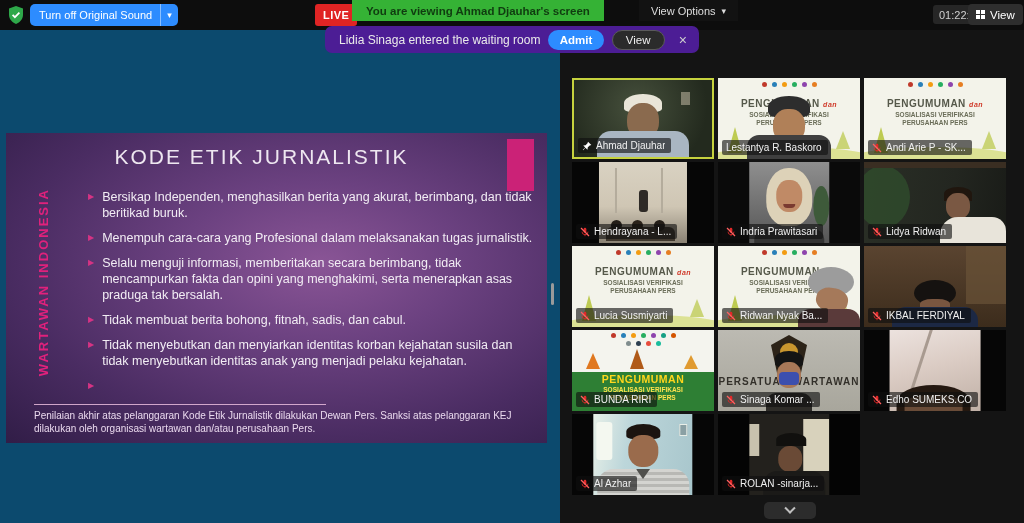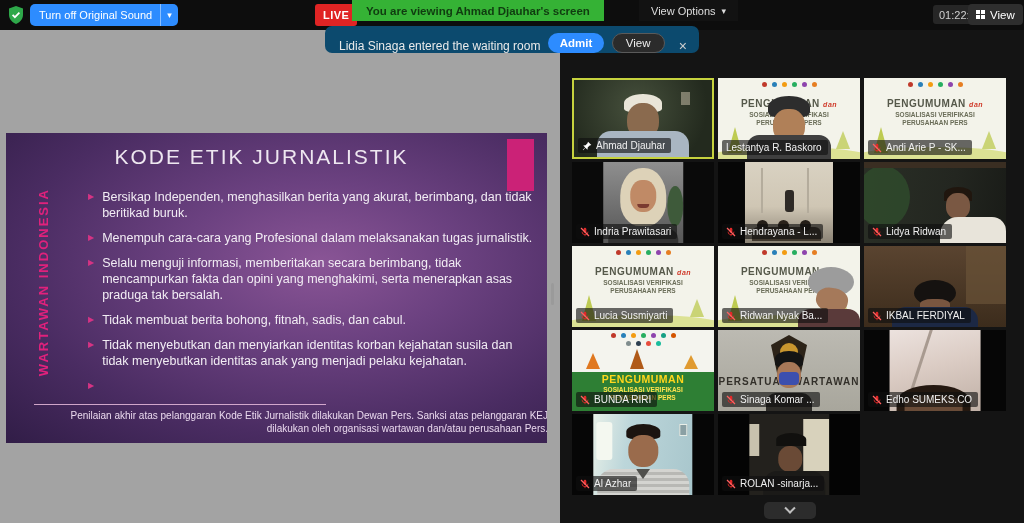--- a/index.html
+++ b/index.html
@@ -27,43 +27,43 @@
     font-size:11px; display:flex; align-items:center; gap:6px; padding:0 12px; cursor:pointer; }
   #timer { position:absolute; left:933px; top:5px; height:19px; background:#262626; border-radius:3px;
     color:#cfcfcf; font-size:11px; display:flex; align-items:center; padding:0 6px; }
   #view-btn { position:absolute; left:968px; top:4px; height:21px; background:#2e2e2e; border:none; border-radius:4px;
     color:#fff; font-size:11.5px; display:flex; align-items:center; gap:5px; padding:0 8px; cursor:pointer; }
   .grid-icon { display:grid; grid-template-columns:4px 4px; grid-auto-rows:4px; gap:1px; }
   .grid-icon i { background:#fff; display:block; }
   .caret-glyph { font-size:9px; color:inherit; }
 
   
-  #notif { position:absolute; left:325px; top:26px; width:374px; height:27px; background:#0c4a6e;
-    border-radius:7px; display:flex; align-items:flex-end; padding:0 12px 0 14px; z-index:40; gap:8px; }
+  #notif { position:absolute; left:325px; top:26px; width:374px; height:27px; background:#4c1d95;
+    border-radius:7px; display:flex; align-items:center; padding:0 12px 0 14px; z-index:40; gap:8px; }
   #notif-msg { color:#eaeaea; font-size:12px; white-space:nowrap; }
   #admit-btn { margin-left:auto; width:58px; height:20px; background:#2d8cff; color:#fff; border:none;
     border-radius:10px; font-size:11.5px; font-weight:bold; cursor:pointer; }
   #notif-view-btn { width:56px; height:20px; background:#2b2b2b; color:#eee; border:1px solid #5a5a5a;
     border-radius:10px; font-size:11.5px; cursor:pointer; }
   #notif-close { color:#cfcfcf; font-size:14px; margin-left:6px; cursor:pointer; line-height:1; }
 
   
-  #share-area { position:absolute; left:0; top:30px; width:560px; height:493px; background:#a3a3a3; }
+  #share-area { position:absolute; left:0; top:30px; width:560px; height:493px; background:#0c4a6e; }
   #slide { position:absolute; left:6px; top:103px; width:541px; height:310px; overflow:hidden;
     background:radial-gradient(ellipse at 58% 42%, #8a5596 0%, #6b4180 32%, #4a2c62 68%, #311d47 100%); }
   #slide-accent { position:absolute; right:13px; top:6px; width:27px; height:52px; }
   #slide-title { position:absolute; left:0; right:30px; top:12px; text-align:center; color:#eee7f0;
     font-size:21px; letter-spacing:2px; font-weight:400; }
   #slide-vertical { position:absolute; left:30px; top:55px; writing-mode:vertical-rl; transform:rotate(180deg);
     font-size:13px; font-weight:bold; letter-spacing:2px; }
   #slide-bullets { position:absolute; left:82px; top:56px; width:448px; list-style:none; }
   #slide-bullets li { display:flex; gap:8px; margin-bottom:9px; color:#f2edf4; font-size:12.5px; line-height:1.28; }
   #slide-bullets .marker { color:#d63384; font-size:8px; padding-top:3px; }
   #slide-sep { position:absolute; left:28px; top:271px; width:292px; height:1px; background:rgba(233,188,221,.85); }
-  #slide-footer { position:absolute; left:36px; top:276px; width:506px; font-size:10px; line-height:1.3; color:#ead9ee;text-align:right; }
+  #slide-footer { position:absolute; left:28px; top:276px; width:506px; font-size:10px; line-height:1.3; color:#ead9ee; }
   #share-scrollbar { position:absolute; left:551px; top:283px; width:3px; height:22px; background:#9a9a9a; border-radius:2px; }
 
   
   #gallery { position:absolute; left:572px; top:78px; display:grid; grid-template-columns:repeat(3,142px);
     grid-auto-rows:81px; column-gap:4px; row-gap:3px; }
   .tile { position:relative; background:#151515; overflow:hidden; cursor:pointer; }
   .tile.active { border:2px solid #c6d23e; }
   .name-tag { position:absolute; left:4px; bottom:4px; display:flex; align-items:center; gap:4px;
     background:rgba(15,15,15,.62); padding:2px 6px 2px 4px; border-radius:2px; max-width:132px; z-index:5; }
   .name-tag span { color:#f0f0f0; font-size:10px; white-space:nowrap; overflow:hidden; text-overflow:ellipsis; }
@@ -235,59 +235,59 @@
         <svg width="10" height="10" viewBox="0 0 12 12">
           <rect x="4.4" y="1" width="3.2" height="6" rx="1.6" fill="#e02828"></rect>
           <path d="M2.4 5.6a3.6 3.6 0 0 0 7.2 0" stroke="#e02828" stroke-width="1" fill="none"></path>
           <line x1="6" y1="9.2" x2="6" y2="11" stroke="#e02828" stroke-width="1"></line>
           <line x1="1.2" y1="1.2" x2="10.8" y2="10.8" stroke="#ff6060" stroke-width="1.4"></line>
         </svg>
         <span>Andi Arie P - SK...</span>
       </div>
     </div>
     <div class="tile">
-      <div class="scene" style="background:#0a0a0a">
-        <div class="pillar" style="width:56%;background:linear-gradient(180deg,#8f8f8f,#565656)">
-          <div class="blob" style="right:0;top:30%;width:16px;height:40px;background:#3e5a3a;border-radius:50%"></div>
-          <div class="p-hair" style="left:50%;top:8%;width:46px;height:58px;margin-left:-23px;border-radius:48% 48% 42% 42%;background:#ddd2b8"></div>
-          <div class="p-head" style="left:50%;top:22%;width:26px;height:32px;margin-left:-13px;border-radius:45%;background:#c08a66"></div>
-          <div class="blob" style="left:50%;top:52%;width:12px;height:4px;margin-left:-6px;border-radius:0 0 8px 8px;background:#7a3a30"></div>
-          <div class="p-body" style="left:50%;bottom:0;width:70px;height:14px;margin-left:-35px;background:#333;border-radius:10px 10px 0 0"></div>
-        </div>
-      </div>
-      <div class="name-tag">
-        <svg width="10" height="10" viewBox="0 0 12 12">
-          <rect x="4.4" y="1" width="3.2" height="6" rx="1.6" fill="#e02828"></rect>
-          <path d="M2.4 5.6a3.6 3.6 0 0 0 7.2 0" stroke="#e02828" stroke-width="1" fill="none"></path>
-          <line x1="6" y1="9.2" x2="6" y2="11" stroke="#e02828" stroke-width="1"></line>
-          <line x1="1.2" y1="1.2" x2="10.8" y2="10.8" stroke="#ff6060" stroke-width="1.4"></line>
-        </svg>
-        <span>Indria Prawitasari</span>
-      </div>
-    </div>
-    <div class="tile">
       <div class="scene" style="background:#060606">
         <div class="pillar" style="width:62%;background:linear-gradient(#d9d2c2 0%,#cfc6b4 55%,#8a8274 100%)">
           <div class="blob" style="left:18%;top:8%;width:2px;height:55%;background:#b4ac9c"></div>
           <div class="blob" style="left:70%;top:8%;width:2px;height:55%;background:#b4ac9c"></div>
           <div class="blob" style="left:46%;top:34%;width:9px;height:22px;background:#2e2a26;border-radius:3px"></div>
           <div class="blob" style="left:8%;bottom:2px;width:78%;height:14px;background:#40382e;border-radius:6px 6px 0 0"></div>
           <div class="blob" style="left:14%;bottom:12px;width:11px;height:11px;border-radius:50%;background:#241e18"></div>
           <div class="blob" style="left:38%;bottom:12px;width:11px;height:11px;border-radius:50%;background:#2a221a"></div>
           <div class="blob" style="left:62%;bottom:12px;width:11px;height:11px;border-radius:50%;background:#241e18"></div>
         </div>
       </div>
       <div class="name-tag">
         <svg width="10" height="10" viewBox="0 0 12 12">
           <rect x="4.4" y="1" width="3.2" height="6" rx="1.6" fill="#e02828"></rect>
           <path d="M2.4 5.6a3.6 3.6 0 0 0 7.2 0" stroke="#e02828" stroke-width="1" fill="none"></path>
           <line x1="6" y1="9.2" x2="6" y2="11" stroke="#e02828" stroke-width="1"></line>
           <line x1="1.2" y1="1.2" x2="10.8" y2="10.8" stroke="#ff6060" stroke-width="1.4"></line>
         </svg>
         <span>Hendrayana - L...</span>
+      </div>
+    </div>
+    <div class="tile">
+      <div class="scene" style="background:#0a0a0a">
+        <div class="pillar" style="width:56%;background:linear-gradient(180deg,#8f8f8f,#565656)">
+          <div class="blob" style="right:0;top:30%;width:16px;height:40px;background:#3e5a3a;border-radius:50%"></div>
+          <div class="p-hair" style="left:50%;top:8%;width:46px;height:58px;margin-left:-23px;border-radius:48% 48% 42% 42%;background:#ddd2b8"></div>
+          <div class="p-head" style="left:50%;top:22%;width:26px;height:32px;margin-left:-13px;border-radius:45%;background:#c08a66"></div>
+          <div class="blob" style="left:50%;top:52%;width:12px;height:4px;margin-left:-6px;border-radius:0 0 8px 8px;background:#7a3a30"></div>
+          <div class="p-body" style="left:50%;bottom:0;width:70px;height:14px;margin-left:-35px;background:#333;border-radius:10px 10px 0 0"></div>
+        </div>
+      </div>
+      <div class="name-tag">
+        <svg width="10" height="10" viewBox="0 0 12 12">
+          <rect x="4.4" y="1" width="3.2" height="6" rx="1.6" fill="#e02828"></rect>
+          <path d="M2.4 5.6a3.6 3.6 0 0 0 7.2 0" stroke="#e02828" stroke-width="1" fill="none"></path>
+          <line x1="6" y1="9.2" x2="6" y2="11" stroke="#e02828" stroke-width="1"></line>
+          <line x1="1.2" y1="1.2" x2="10.8" y2="10.8" stroke="#ff6060" stroke-width="1.4"></line>
+        </svg>
+        <span>Indria Prawitasari</span>
       </div>
     </div>
     <div class="tile">
       <div class="scene" style="background:linear-gradient(100deg,#2a2f26 0%,#232620 60%,#191b17 100%)">
         <div class="blob" style="left:-8px;top:4px;width:54px;height:62px;border-radius:50%;background:#2f4a2c;opacity:.85"></div>
         <div class="blob" style="left:0;top:0;width:100%;height:6px;background:#3a2e22"></div>
         <div class="p-hair" style="right:34px;bottom:42px;width:28px;height:14px;border-radius:50% 50% 0 0;background:#20160e"></div>
         <div class="p-head" style="right:36px;bottom:24px;width:24px;height:26px;border-radius:45%;background:#7a5843"></div>
         <div class="p-body" style="right:0;bottom:0;width:66px;height:26px;border-radius:18px 14px 0 0;background:#e8e4da"></div>
       </div>

